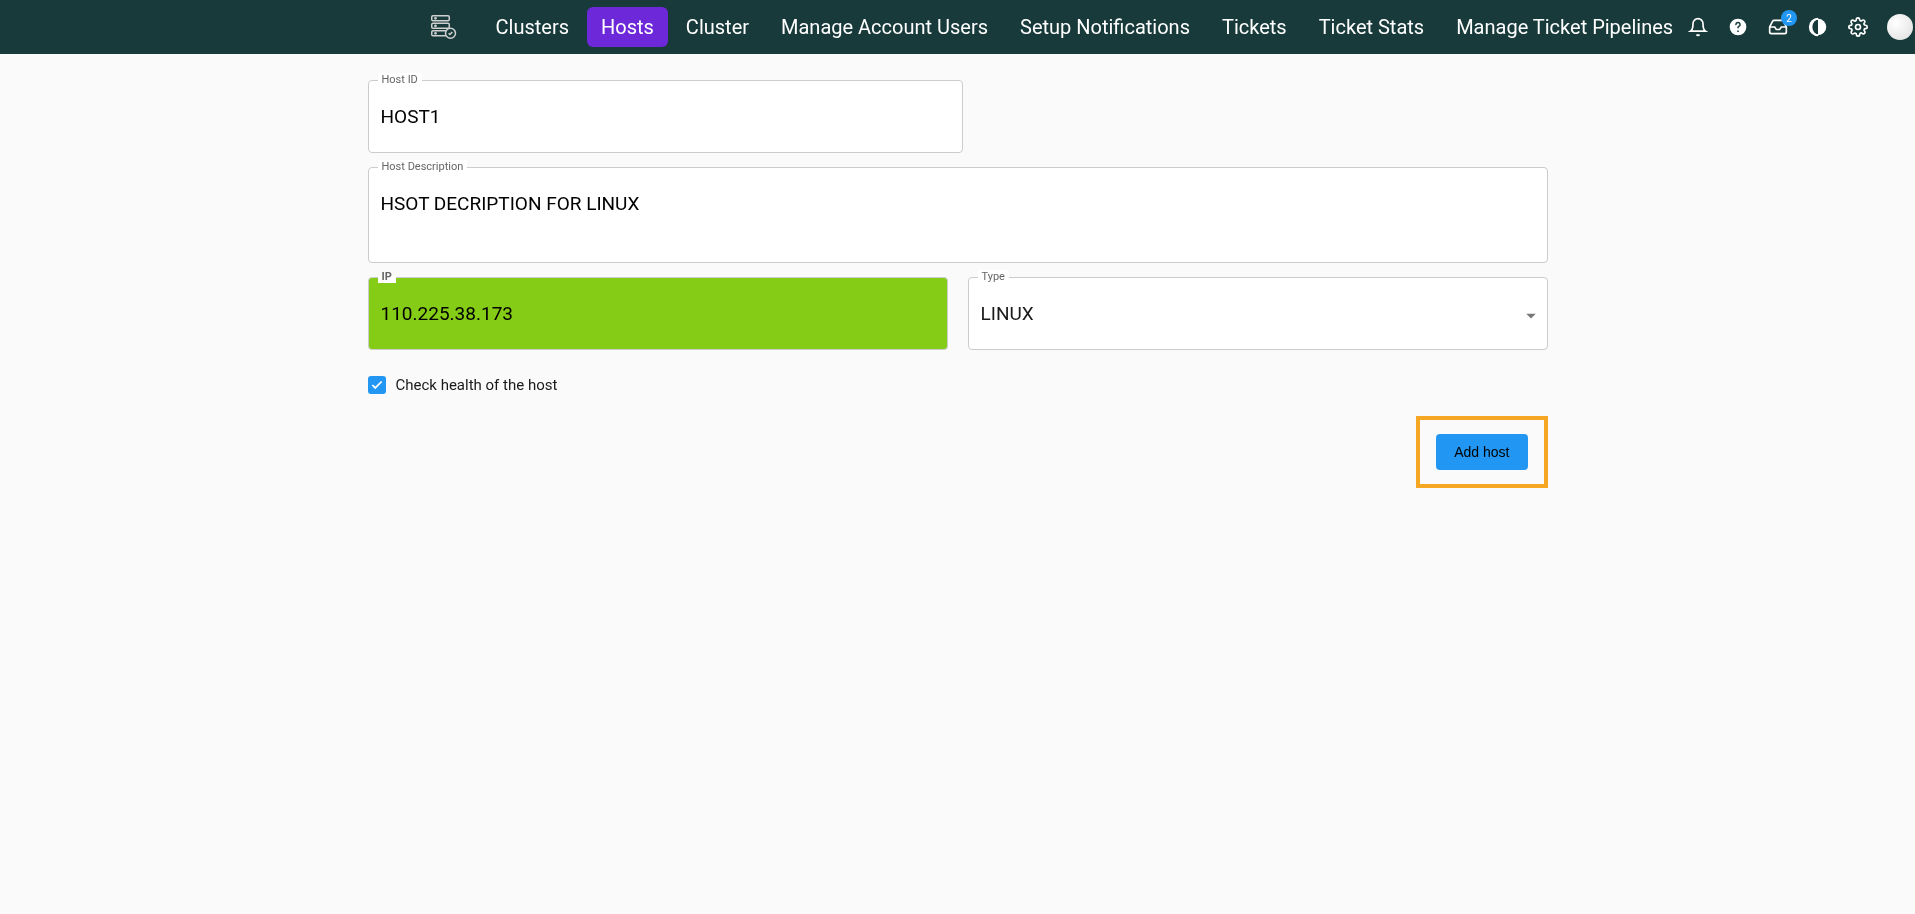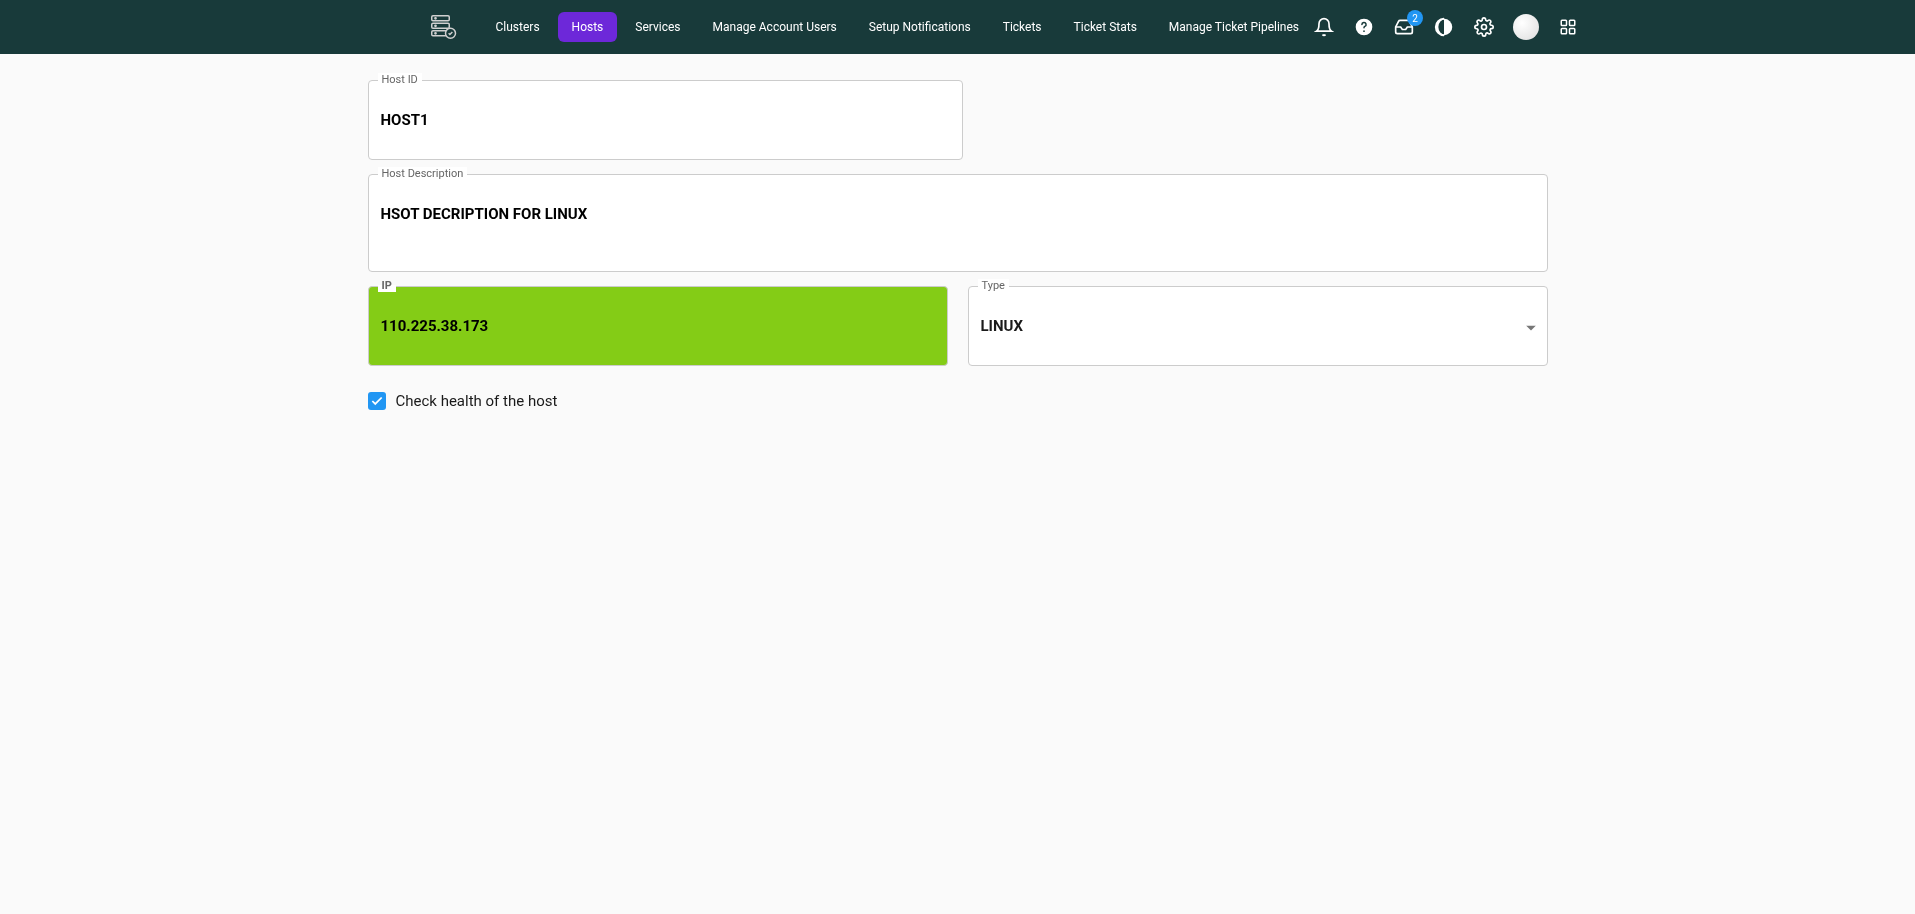--- a/index.html
+++ b/index.html
@@ -26,21 +26,21 @@
       width: 32px;
       height: 32px;
       margin-right: 24px;
       display: flex;
       align-items: center;
       justify-content: center;
     }
     .nav-items { display: flex; align-items: center; gap: 4px; flex: 1; }
     .nav-item {
       color: #fff;
-      font-size: 12px;
+      font-size: 20px;
       padding: 8px 14px;
       border-radius: 6px;
       cursor: pointer;
       white-space: nowrap;
     }
     .nav-item.active { background: #6d28d9; }
     .nav-icons { display: flex; align-items: center; gap: 18px; }
     .nav-icon {
       width: 22px;
       height: 22px;
@@ -94,27 +94,26 @@
       padding: 0 4px;
       font-size: 11px;
       color: #666;
       z-index: 1;
     }
     .field-label.gray-bg { background: linear-gradient(to bottom, #fafafa 50%, #fff 50%); font-weight: bold; }
     
     .field-input, .field-select, .field-textarea {
       border: 1px solid #ccc;
       border-radius: 4px;
-      padding: 30px 12px;
-      font-size: 15px;
+      padding: 24px 12px;
+      font-size: 19px;
       font-family: inherit;
       background: #fff;
       width: 100%;
       outline: none;
-      font-weight: bold;
     }
     .field-input.autofill { background: #84cc16; }
     .field-textarea { min-height: 84px; resize: none; }
     .field-select {
       appearance: none;
       cursor: pointer;
       padding-right: 36px;
     }
     .select-wrap { position: relative; }
     .select-arrow {
@@ -179,21 +178,21 @@
         <circle cx="6" cy="5" r="0.5" fill="#d0d0d0"></circle>
         <circle cx="6" cy="11" r="0.5" fill="#d0d0d0"></circle>
         <circle cx="6" cy="17" r="0.5" fill="#d0d0d0"></circle>
         <circle cx="18" cy="17" r="4" fill="#183a3a" stroke="#d0d0d0"></circle>
         <path d="M16.5 17 l1 1 l2 -2" stroke="#d0d0d0"></path>
       </svg>
     </div>
     <div class="nav-items" id="nav-items">
         <div class="nav-item">Clusters</div>
         <div class="nav-item active">Hosts</div>
-        <div class="nav-item">Services</div>
+        <div class="nav-item">Cluster</div>
         <div class="nav-item">Manage Account Users</div>
         <div class="nav-item">Setup Notifications</div>
         <div class="nav-item">Tickets</div>
         <div class="nav-item">Ticket Stats</div>
         <div class="nav-item">Manage Ticket Pipelines</div>
       </div>
     <div class="nav-icons">
       <div class="nav-icon">
         <svg width="20" height="20" viewBox="0 0 24 24" fill="none" stroke="currentColor" stroke-width="2">
             <path d="M18 8A6 6 0 0 0 6 8c0 7-3 9-3 9h18s-3-2-3-9"></path>
@@ -279,14 +278,19 @@
         <div class="checkbox">
           <svg width="14" height="14" viewBox="0 0 24 24" fill="none" stroke="currentColor" stroke-width="3">
               <polyline points="20 6 9 17 4 12"></polyline>
             </svg>
         </div>
         <span class="checkbox-label">Check health of the host</span>
       </div>
     </div>
   </div>
 
+  <div class="button-row">
+    <div class="highlight-box">
+      <button class="primary-btn">Add host</button>
+    </div>
+  </div>
 
 </div>
 
 </body></html>

